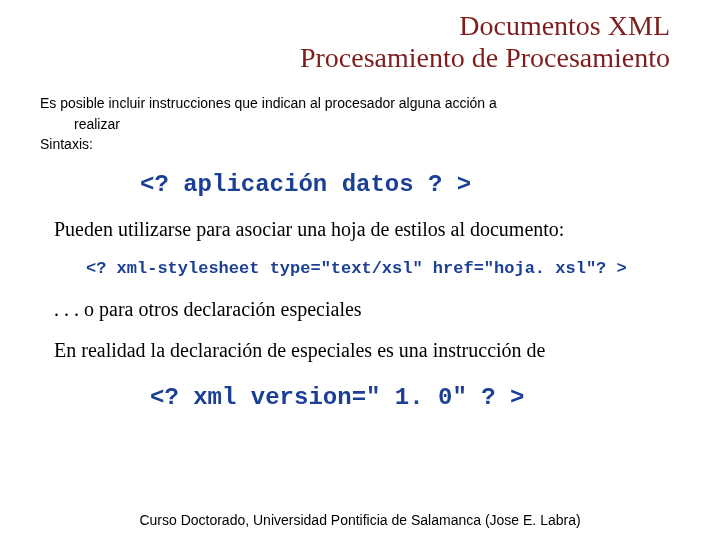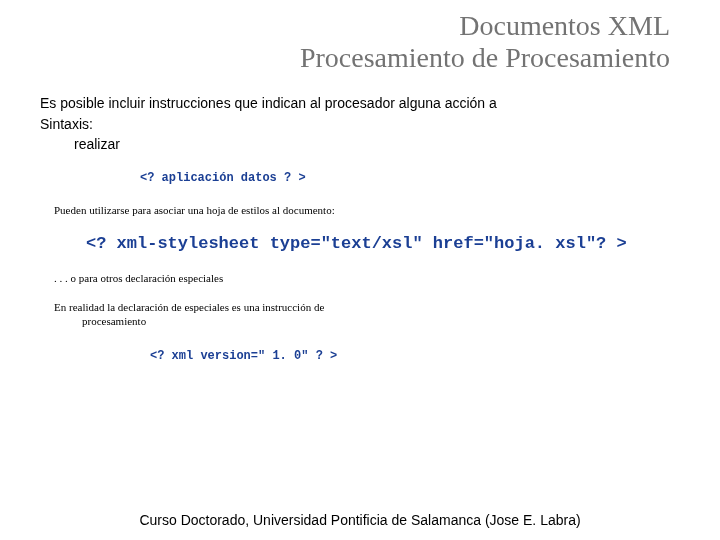--- a/index.html
+++ b/index.html
@@ -15,47 +15,47 @@
   .slide {
     padding: 10px 40px 0 40px;
   }
   .title-block {
     text-align: right;
     margin-bottom: 20px;
     padding-right: 10px;
   }
   .title-line {
     font-family: "Times New Roman", Times, serif;
-    color: #737373;
+    color: #7f1d1d;
     font-size: 28px;
     line-height: 1.15;
     font-weight: normal;
   }
   .body-para {
     font-size: 14px;
     line-height: 1.3;
     margin-bottom: 2px;
   }
   .hanging {
     padding-left: 34px;
     text-indent: -34px;
   }
   .code {
     font-family: "Courier New", Courier, monospace;
     color: #1b3f94;
     font-weight: bold;
-    font-size: 12px;
+    font-size: 24px;
     white-space: pre;
   }
   .code-row1 { margin: 18px 0 18px 100px; }
   .code-row2 { margin: 16px 0 18px 46px; font-size: 17px; }
   .code-row3 { margin: 20px 0 0 110px; }
   .serif {
     font-family: "Times New Roman", Times, serif;
-    font-size: 11px;
+    font-size: 20px;
     line-height: 1.35;
   }
   .serif-block { margin: 0 0 14px 14px; }
   .serif-hanging { padding-left: 28px; text-indent: -28px; }
   .footer {
     position: absolute;
     bottom: 12px;
     left: 0;
     width: 100%;
     text-align: center;
@@ -67,33 +67,32 @@
 <body>
 
 <div class="slide">
 
   <div class="title-block">
     <div class="title-line">Documentos XML</div>
     <div class="title-line">Procesamiento de Procesamiento</div>
   </div>
 
   <div class="body-para hanging">Es posible incluir instrucciones que indican al procesador alguna acción a</div>
+  <div class="body-para" style="padding-left:34px;">realizar</div>
   <div class="body-para">Sintaxis:</div>
-  <div class="body-para" style="padding-left:34px;">realizar</div>
 
   <div class="code code-row1">&lt;? aplicación datos ? &gt;</div>
 
   <div class="serif serif-block">Pueden utilizarse para asociar una hoja de estilos al documento:</div>
 
   <div class="code code-row2">&lt;? xml-stylesheet type="text/xsl" href="hoja. xsl"? &gt;</div>
 
   <div class="serif serif-block">. . . o para otros declaración especiales</div>
 
   <div class="serif serif-block serif-hanging">
     <span>En realidad la declaración de especiales es una instrucción de</span><br>
-    <span>procesamiento</span>
   </div>
 
   <div class="code code-row3">&lt;? xml version=" 1. 0" ? &gt;</div>
 
 </div>
 
 <div class="footer">Curso Doctorado, Universidad Pontificia de Salamanca (Jose E. Labra)</div>
 
 </body></html>

